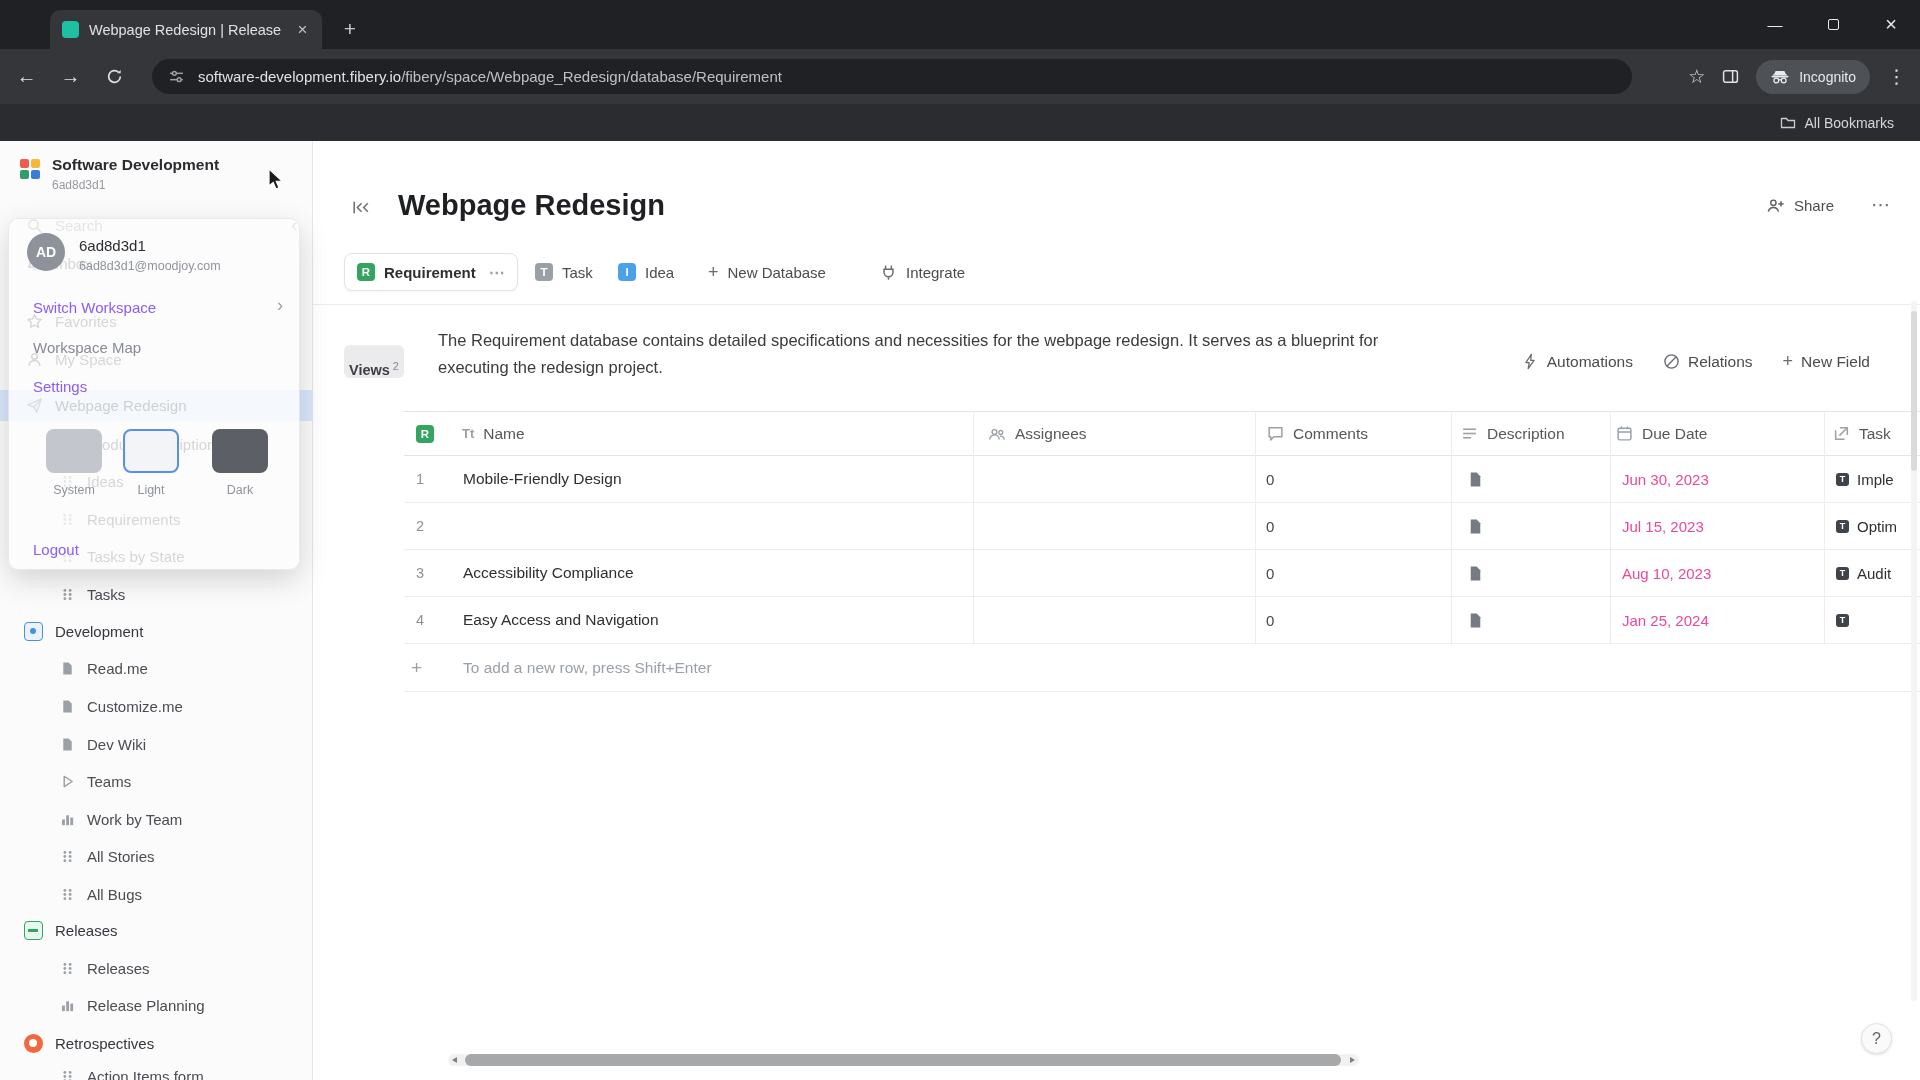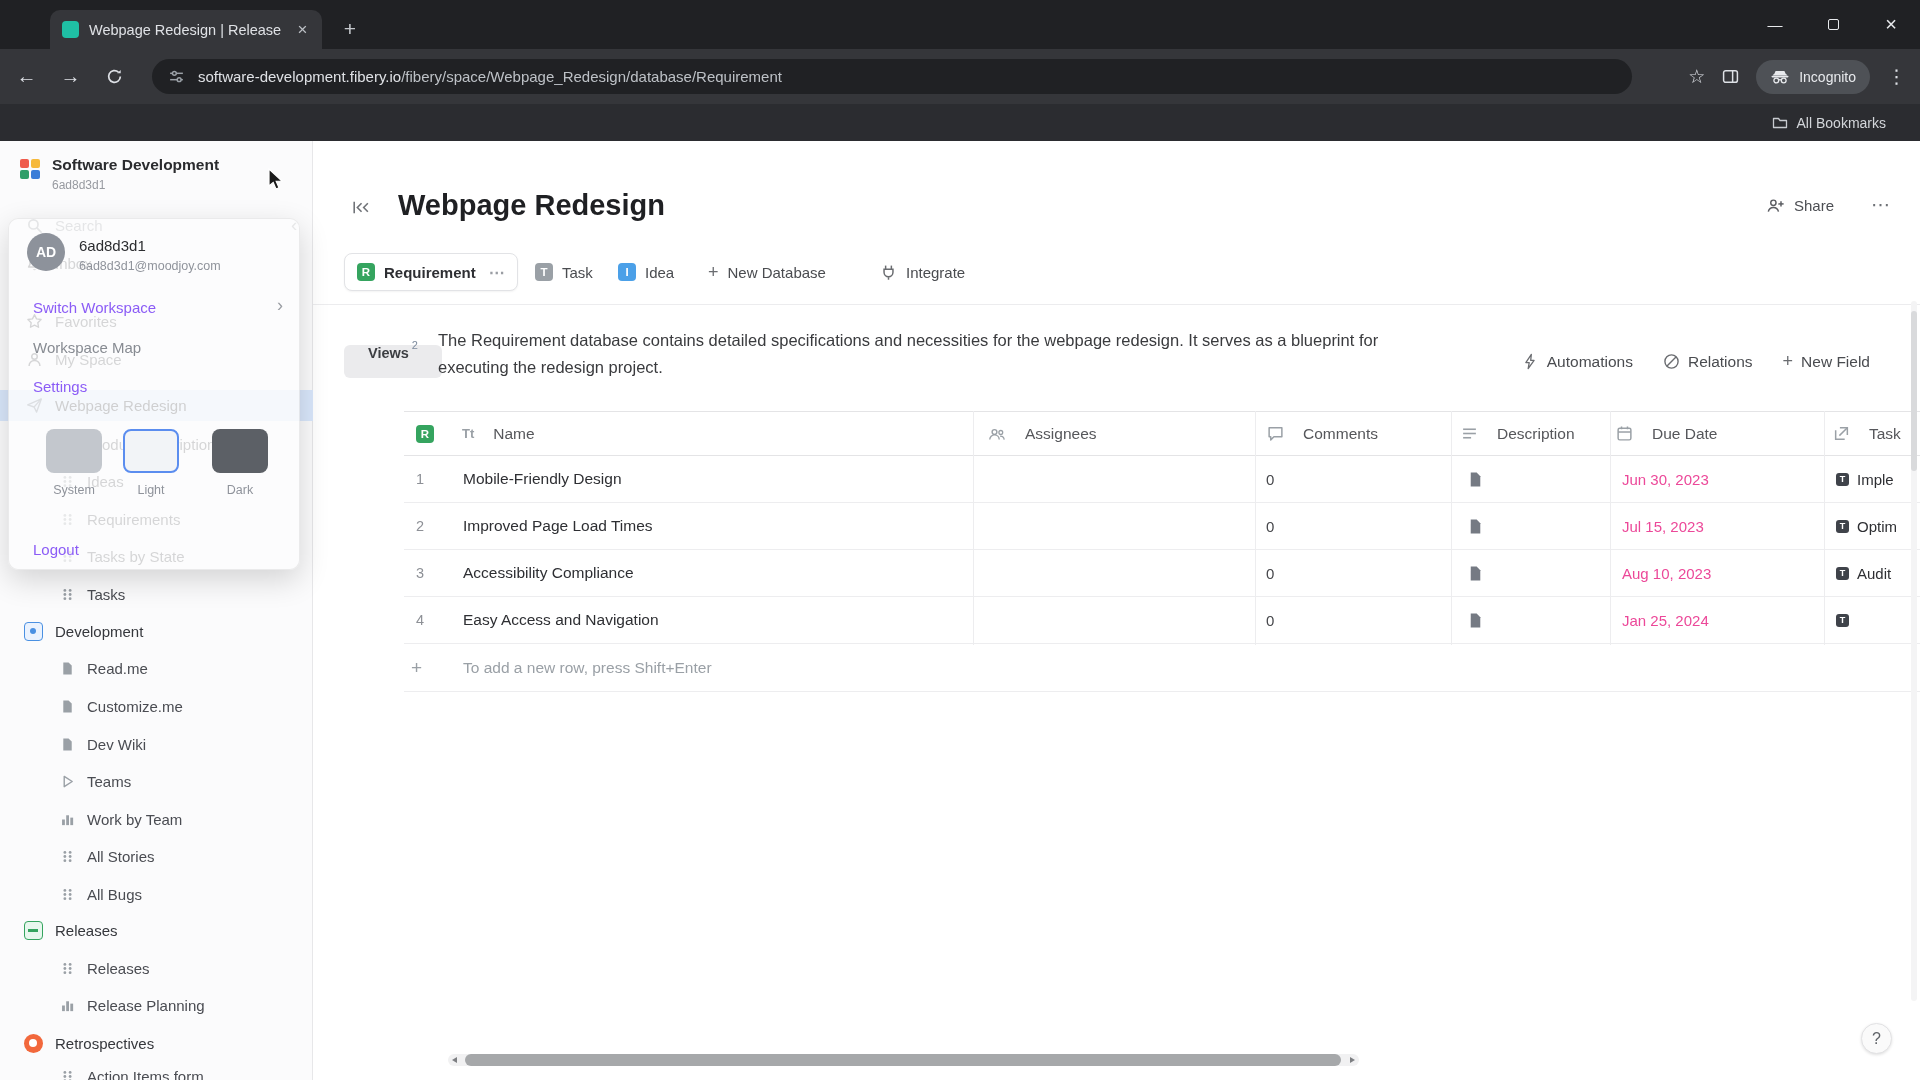--- a/index.html
+++ b/index.html
@@ -17,21 +17,21 @@
 .win-controls{position:absolute;right:0;top:0;height:49px;display:flex}
 .win-btn{width:58px;height:100%;display:flex;align-items:center;justify-content:center;color:#e8eaed;font-size:15px}
 .win-max-glyph{width:11px;height:11px;border:1.5px solid #e8eaed;border-radius:2px}
 .toolbar{position:absolute;left:0;top:49px;width:1920px;height:55px;background:#35363a}
 .nav-btn{position:absolute;top:11px;width:33px;height:33px;display:flex;align-items:center;justify-content:center;font-size:20px;color:#dee1e6;border-radius:50%}
 .url-pill{position:absolute;left:152px;top:10px;width:1480px;height:35px;background:#202124;border-radius:18px;display:flex;align-items:center;color:#dfe1e5;font-size:15px;padding:0 16px}
 .url-text{margin-left:13px;white-space:nowrap;overflow:hidden;color:#dfe1e5}
 .url-text .path{color:#bdc1c6}
 .tb-right{position:absolute;right:14px;top:10px;height:35px;display:flex;align-items:center;gap:17px;color:#dee1e6}
 .incognito-chip{display:flex;align-items:center;gap:9px;background:#4e5156;border-radius:17px;height:34px;padding:0 14px;font-size:14px;color:#e8eaed}
-.bookmarks-bar{position:absolute;left:0;top:104px;width:1920px;height:37px;background:#2b2c30;display:flex;align-items:center;justify-content:flex-end;padding-right:34px;color:#d3d6da;font-size:14px;gap:9px}
+.bookmarks-bar{position:absolute;left:0;top:104px;width:1920px;height:37px;background:#2b2c30;display:flex;align-items:center;justify-content:flex-end;padding-right:26px;color:#d3d6da;font-size:14px;gap:9px}
 
 .app{position:absolute;left:0;top:141px;width:1736px;height:939px;background:#fff}
 .sidebar{position:absolute;left:0;top:0;width:313px;height:939px;background:#fbfbfc;border-right:1px solid #e7e7e9}
 .main{position:absolute;left:313px;top:0;width:1607px;height:939px;background:#fff;overflow:hidden}
 .ws-logo{position:absolute;left:20px;top:18px;width:20px;height:20px;display:grid;grid-template-columns:9px 9px;grid-template-rows:9px 9px;gap:2px}
 .ws-logo div{border-radius:2px}
 .ws-name{position:absolute;left:52px;top:15px;font-size:15.5px;font-weight:700;color:#2a2b2e}
 .ws-id{position:absolute;left:52px;top:37px;font-size:12px;color:#979aa0}
 .side-row{position:absolute;display:flex;align-items:center;height:32px;color:#4a4c52;font-size:15px;gap:12px}
 .side-row.dim{color:#8f939b}
@@ -48,32 +48,32 @@
 .cursor{position:absolute;left:266px;top:168px;z-index:30}
 
 .collapse-btn{position:absolute;left:33px;top:52px;width:28px;height:28px;display:flex;align-items:center;justify-content:center;color:#6f7277;border-radius:6px}
 .page-title{position:absolute;left:85px;top:48px;font-size:29px;font-weight:700;color:#1f2023}
 .share-btn{position:absolute;right:86px;top:56px;display:flex;align-items:flex-end;gap:9px;font-size:15px;color:#4c4e53}
 .more-btn{position:absolute;right:30px;top:52px;font-size:19px;color:#6f7277}
 .db-tab-sel{position:absolute;left:31px;top:112px;height:38px;border:1px solid #e2e3e6;border-radius:8px;background:#fff;box-shadow:0 1px 2px rgba(0,0,0,0.05);display:flex;align-items:center;padding:0 12px;gap:9px;font-size:15px;font-weight:600;color:#2e2f33}
 .db-tab{position:absolute;top:112px;height:38px;display:flex;align-items:center;gap:9px;font-size:15px;color:#4a4c50}
 .chip-dots{color:#9a9da3;font-size:16px;margin-left:4px}
 .tabs-divider{position:absolute;left:0;top:163px;width:1607px;height:1px;background:#ececee}
-.views-chip{position:absolute;left:31px;top:204px;height:33px;background:#ebebed;border-radius:6px;display:flex;align-items:flex-start;padding:0 24px;gap:3px;font-size:14.5px;font-weight:700;color:#3c3e42}
+.views-chip{position:absolute;left:31px;top:204px;height:33px;background:#ebebed;border-radius:6px;display:flex;align-items:flex-end;padding:0 5px;gap:3px;font-size:14.5px;font-weight:700;color:#3c3e42}
 .views-sup{font-size:11px;font-weight:400;color:#7e8b9e;position:relative;top:-6px}
 .db-desc{position:absolute;left:125px;top:186px;width:965px;font-size:16.5px;line-height:27px;color:#3a3b3e}
 .actions{position:absolute;right:50px;top:204px;height:33px;display:flex;align-items:center;gap:30px;font-size:15.5px;color:#4a4c50}
 .action{display:flex;align-items:center;gap:8px}
 .grid{position:absolute;left:91px;top:270px;width:1516px}
 .g-header{position:relative;height:45px;border-top:1px solid #e4e4e6;border-bottom:1px solid #e4e4e6}
 .g-row{position:relative;height:47px;border-bottom:1px solid #ededef}
 .g-addrow{position:relative;height:48px;border-bottom:1px solid #ededef;color:#9aa0a6}
 .g-vline{position:absolute;top:0;width:1px;height:234px;background:#ededef;z-index:2}
 .cell{position:absolute;top:0;height:100%;display:flex;align-items:center}
-.th-lab{font-size:15.5px;color:#56575b;margin-left:19px}
+.th-lab{font-size:15.5px;color:#56575b;margin-left:9px}
 .th-ico{color:#9aa0a6;display:flex;align-items:center}
 .row-num{position:absolute;left:4px;top:0;height:100%;width:24px;display:flex;align-items:center;justify-content:center;font-size:14.5px;color:#8d9096}
 .name-cell{left:59px;font-size:15.5px;color:#2e2f33}
 .cm-cell{left:862px;font-size:15px;color:#47484c}
 .due-cell{left:1218px;font-size:15px;color:#ec4899}
 .task-ico{width:13px;height:13px;border-radius:3px;background:#3f434a;color:#fff;font-size:9px;font-weight:700;display:flex;align-items:center;justify-content:center;flex:none}
 .task-cell{left:1432px;display:flex;align-items:center;gap:8px;font-size:15px;color:#2e2f33;width:84px;overflow:hidden;white-space:nowrap}
 .hscroll{position:absolute;left:135px;top:913px;width:911px;height:12px;background:#f1f1f2;border-radius:6px}
 .hthumb{position:absolute;left:17px;top:0;width:876px;height:12px;background:#a6a8aa;border-radius:6px}
 .tri{position:absolute;top:2.5px;width:0;height:0;border-top:3.5px solid transparent;border-bottom:3.5px solid transparent}
@@ -559,21 +559,20 @@
               </svg>
             </div>
         <div class="cell due-cell">Jun 30, 2023</div>
         <div class="cell task-cell">
               <span class="task-ico">T</span>
               <span>Imple</span>
             </div>
       </div>
       <div class="g-row">
         <div class="row-num">2</div>
-        <div class="cell name-cell">Improved Page Load Times</div>
         <div class="cell cm-cell">0</div>
         <div class="cell" style="left:1063px;color:#757a83">
               <svg class="ic">
                 <use href="#i-doc"></use>
               </svg>
             </div>
         <div class="cell due-cell">Jul 15, 2023</div>
         <div class="cell task-cell">
               <span class="task-ico">T</span>
               <span>Optim</span>

